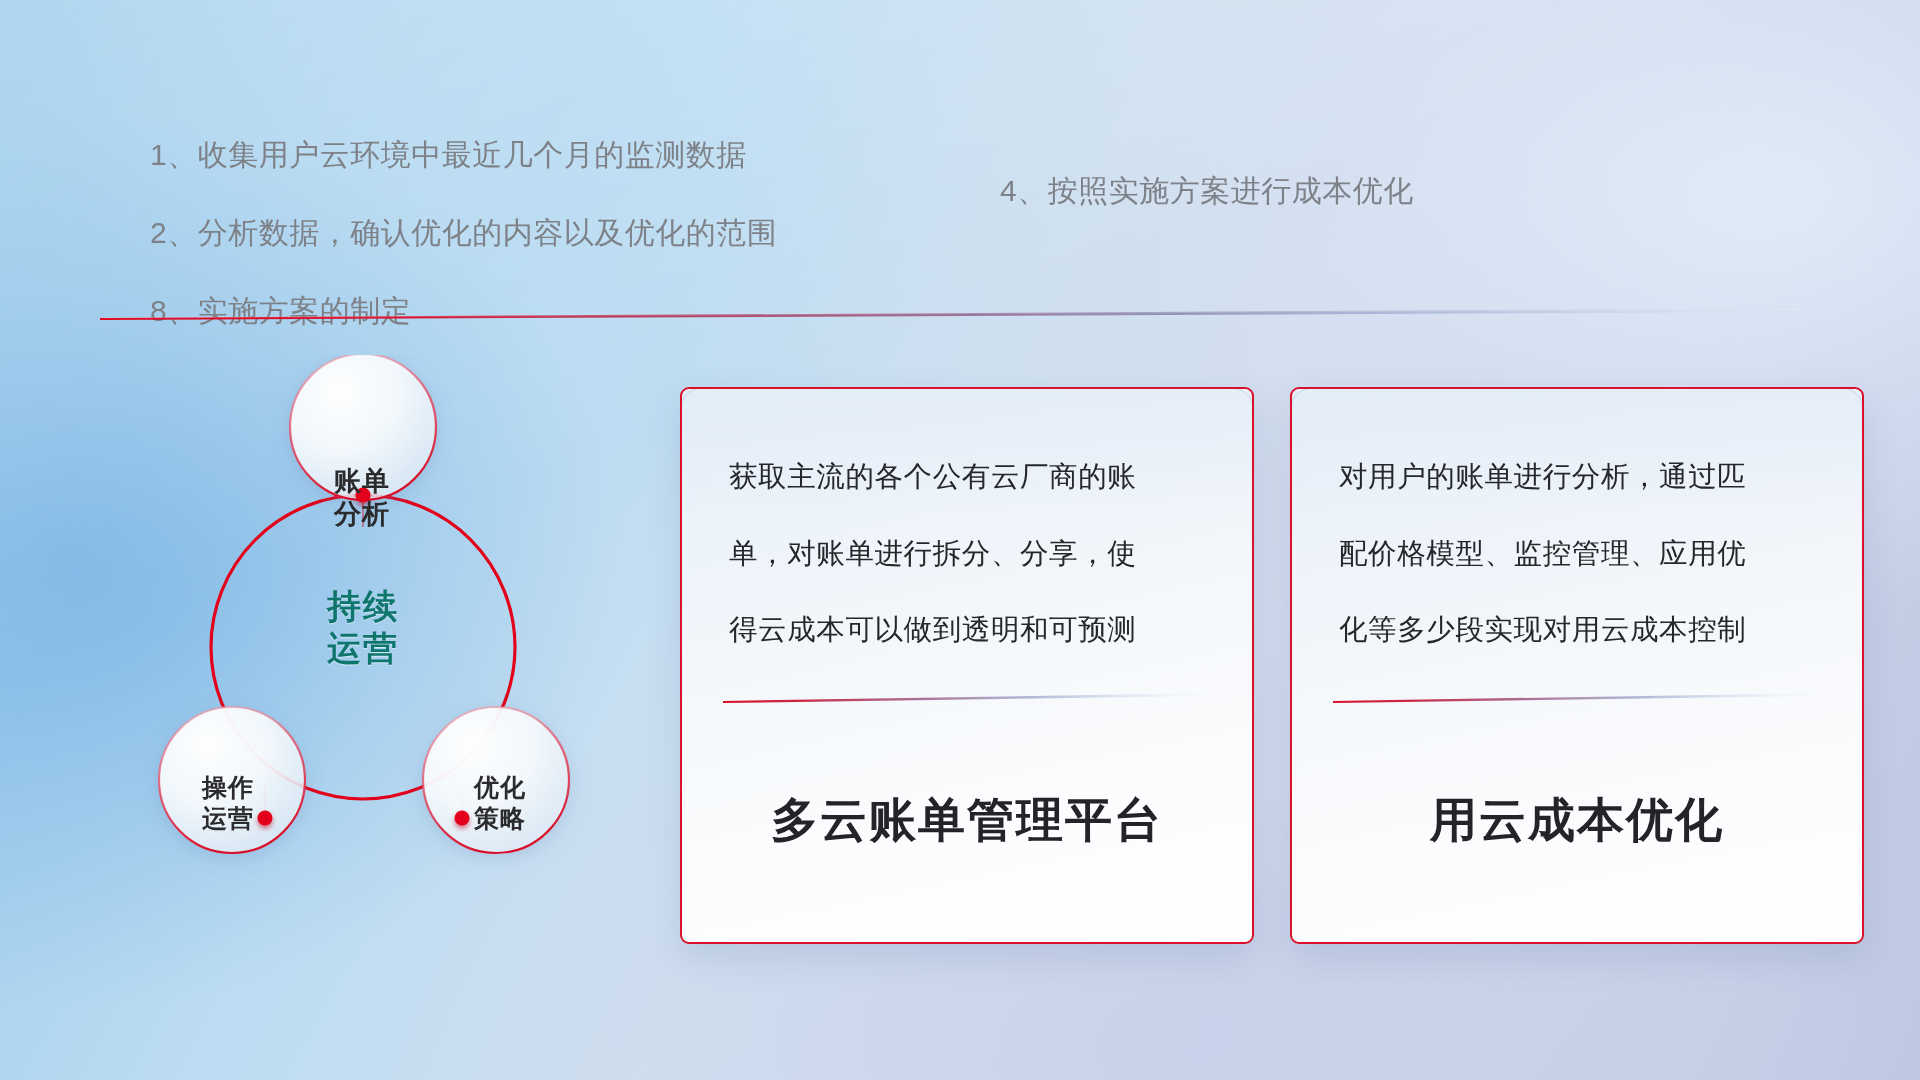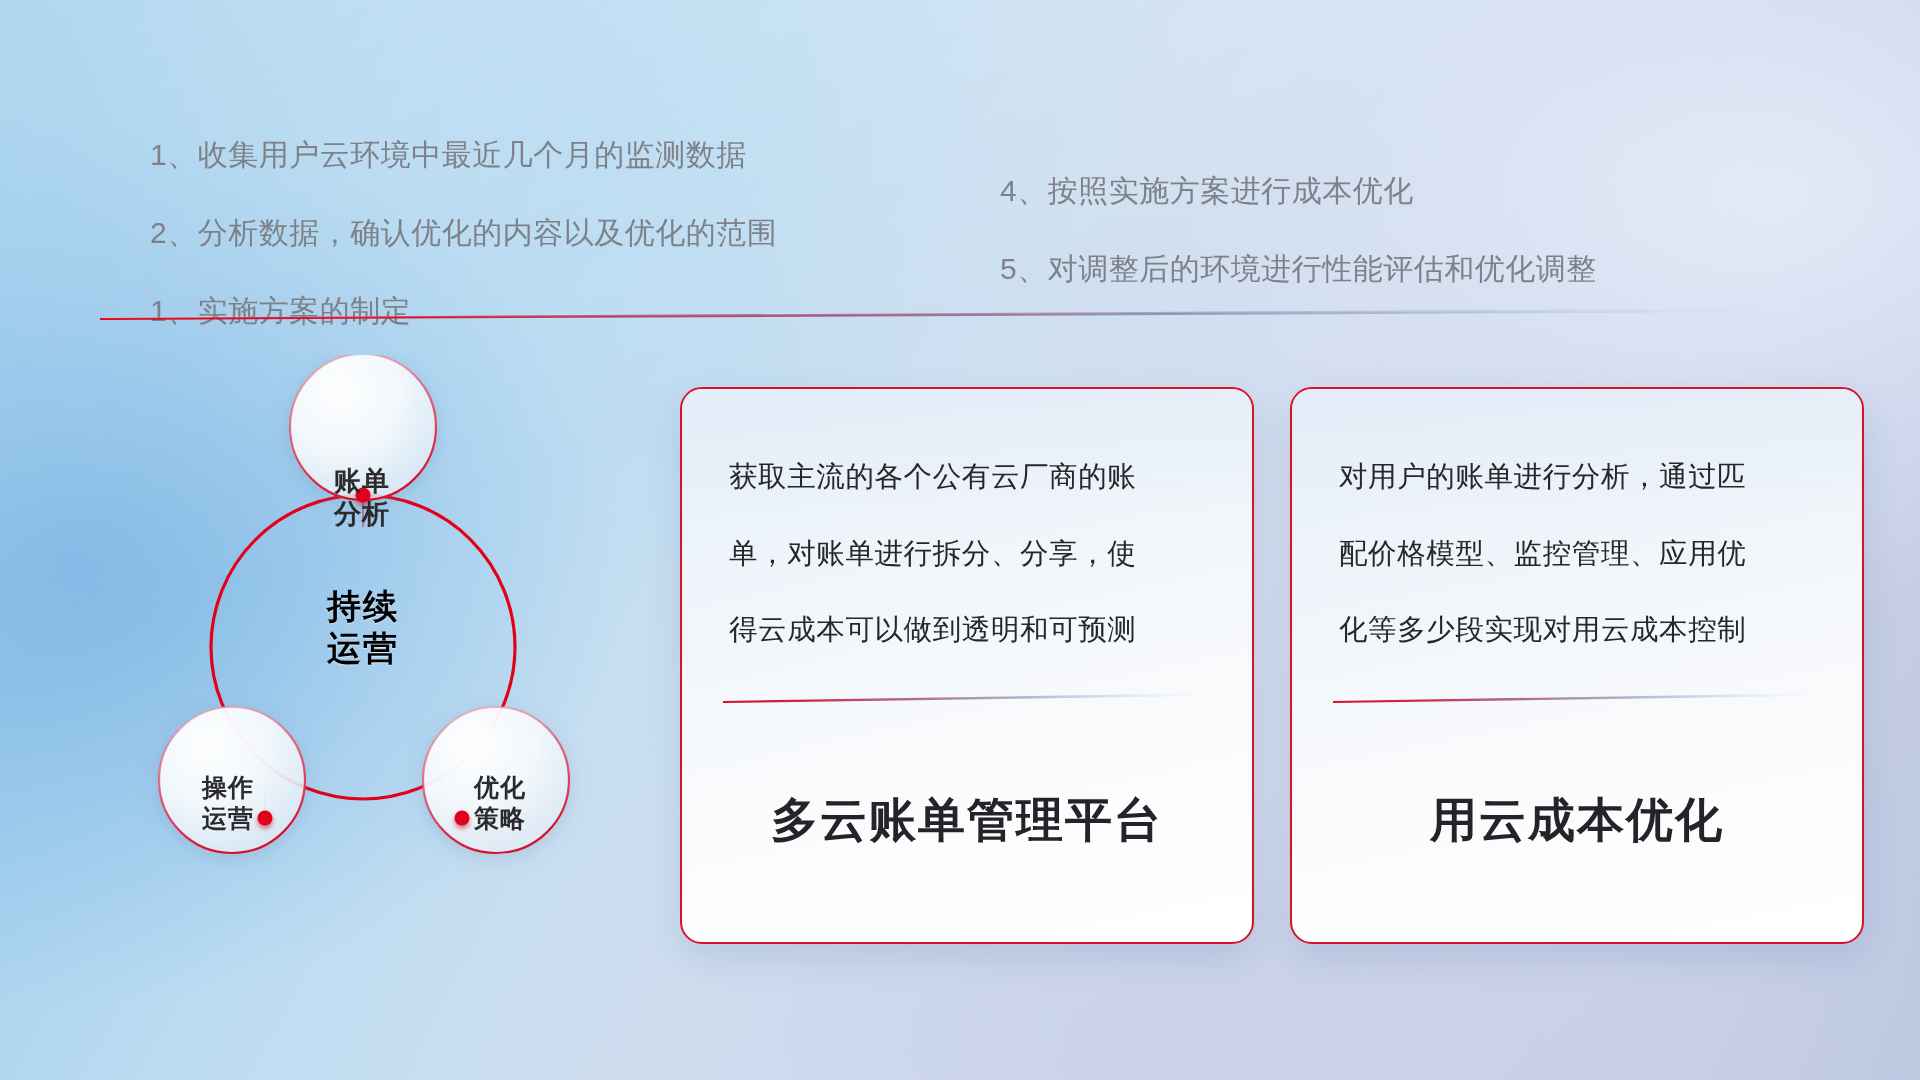--- a/index.html
+++ b/index.html
@@ -57,28 +57,28 @@
   .venn svg{display:block;}
   .venn-label{
     position:absolute;text-align:center;color:#2b2b2d;font-weight:700;
     line-height:1.22;letter-spacing:1px;pointer-events:none;margin-top:42px;
   }
   .venn-label.top{left:182px;top:68px;width:160px;font-size:27px;}
   .venn-label.left{left:48px;top:375px;width:160px;font-size:25px;}
   .venn-label.right{left:320px;top:375px;width:160px;font-size:25px;}
   .venn-center{
     position:absolute;left:183px;top:230px;width:160px;text-align:center;
-    color:#000000;font-weight:800;font-size:34px;line-height:1.24;letter-spacing:2px;
+    color:#0f766e;font-weight:800;font-size:34px;line-height:1.24;letter-spacing:2px;
     text-shadow:0 1px 1px rgba(255,255,255,.55);
   }
 
   
   .card{
     position:absolute;top:387px;width:570px;height:553px;
-    border-radius:22px;
+    border-radius:9px;
     border:2px solid #d9112a;
     background:
       linear-gradient(168deg,
         rgba(232,240,249,.92) 0%,
         rgba(240,245,251,.95) 26%,
         rgba(248,250,252,.97) 55%,
         rgba(252,253,254,.99) 78%,
         rgba(255,255,255,1) 100%);
     box-shadow:0 14px 34px rgba(70,100,150,.16), inset 0 1px 0 rgba(255,255,255,.85);
     overflow:hidden;
@@ -117,26 +117,25 @@
 <div class="bg bg-glow1"></div>
 <div class="bg bg-glow2"></div>
 <div class="bg bg-glow3"></div>
 <div class="bg bg-sheen"></div>
 
 <div class="lists">
 
   <div class="list-col left">
     <div class="list-item">1、收集用户云环境中最近几个月的监测数据</div>
     <div class="list-item">2、分析数据，确认优化的内容以及优化的范围</div>
-    <div class="list-item">1、实施方案的制定</div>
+    <div class="list-item">8、实施方案的制定</div>
   </div>
 
   <div class="list-col right">
     <div class="list-item">4、按照实施方案进行成本优化</div>
-    <div class="list-item">5、对调整后的环境进行性能评估和优化调整</div>
   </div>
 
 </div>
 
 <div class="hr-top">
   <svg width="1712" height="14" viewBox="0 0 1712 14" xmlns="http://www.w3.org/2000/svg">
     <defs>
       <linearGradient id="gradTop" x1="0" y1="0" x2="1" y2="0">
         <stop offset="0%" stop-color="#e2001a" stop-opacity="1"></stop>
         <stop offset="18%" stop-color="#d61430" stop-opacity=".98"></stop>

